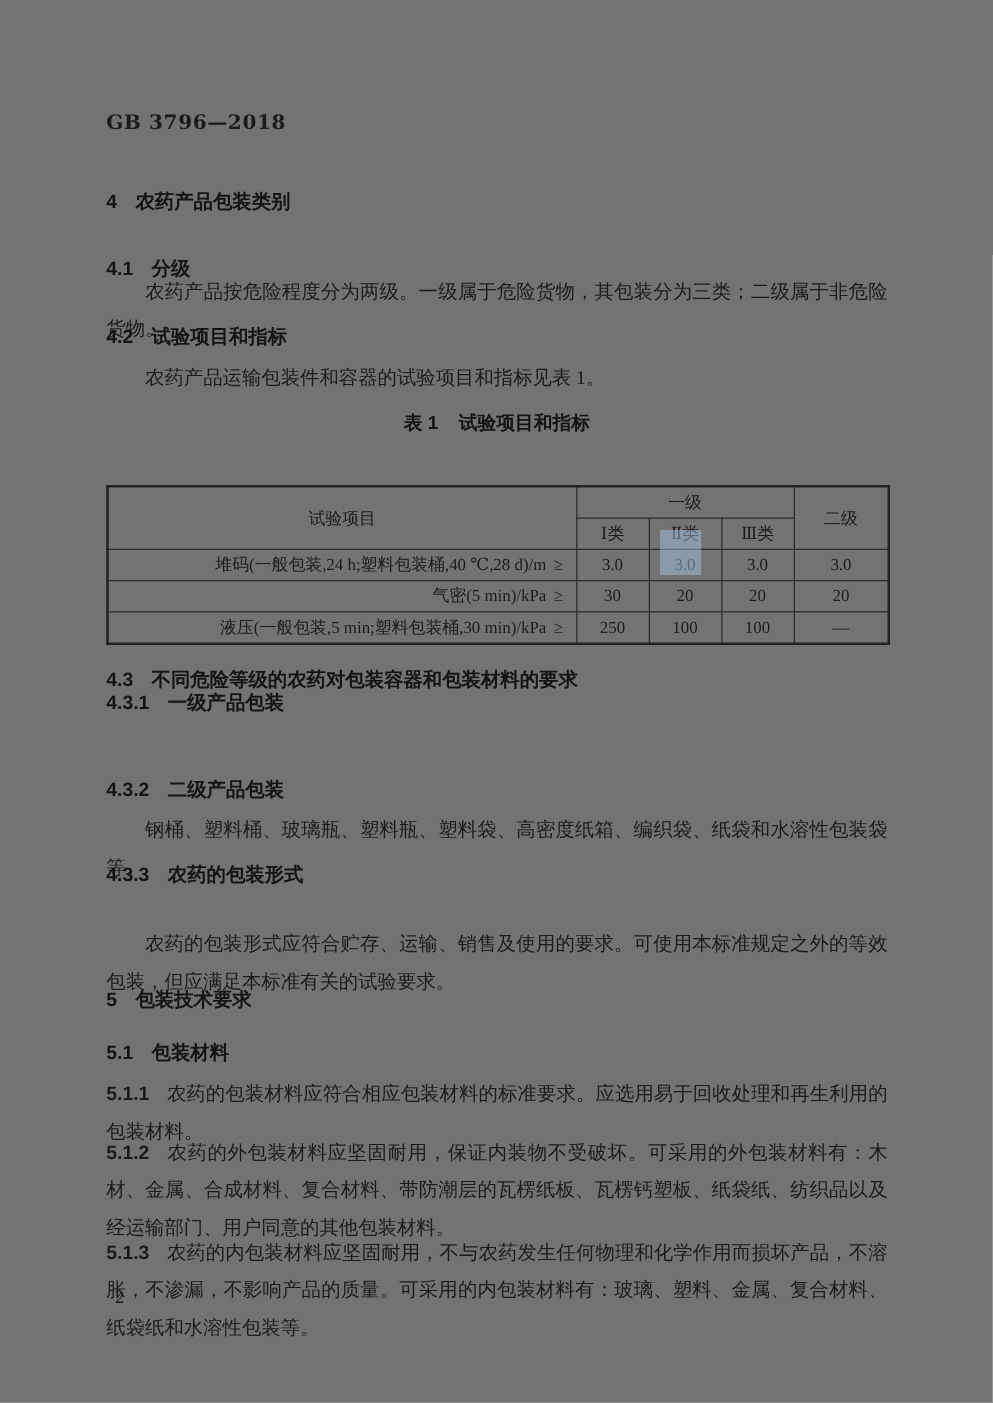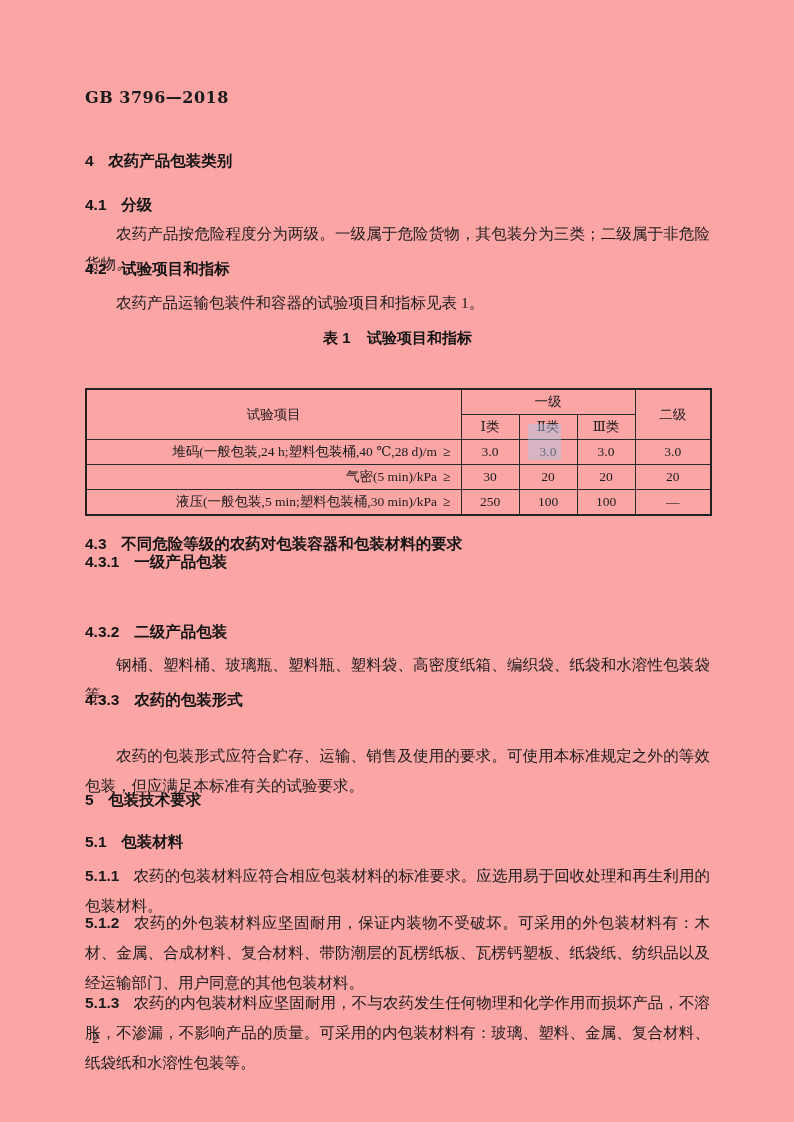--- a/index.html
+++ b/index.html
@@ -2,21 +2,21 @@
 <html lang="zh"><head>
 <meta charset="utf-8">
 <style>
   html,body{margin:0;padding:0;}
   body{
     width:794px;height:1122px;background:#ffffff;
     font-family:"Liberation Serif","DejaVu Serif",serif;
     color:#1b1b1b;
     -webkit-font-smoothing:antialiased;
   }
-  .page{position:relative;width:794px;height:1122px;background:#fca5a5;overflow:hidden;}
+  .page{position:relative;width:794px;height:1122px;background:#737373;overflow:hidden;}
   .blk{position:absolute;left:85px;width:625px;}
 
   .doc-code{
     top:88px;font-family:"DejaVu Serif","Liberation Serif",serif;
     font-weight:bold;font-size:16px;letter-spacing:0.5px;
   }
   .hx{
     font-family:"Liberation Sans","DejaVu Sans",sans-serif;
     font-weight:bold;font-size:15.5px;color:#141414;
     white-space:nowrap;
@@ -26,21 +26,21 @@
     font-size:15.5px;line-height:30px;text-align:justify;margin:0;
   }
   .indent{text-indent:2em;}
   .clause-num{
     font-family:"Liberation Sans","DejaVu Sans",sans-serif;
     font-weight:bold;margin-right:0.9em;
   }
 
   
   .pos-s4{top:151px;}
-  .pos-s41{top:195px;}
+  .pos-s41{top:205px;}
   .pos-p41{top:219px;}
   .pos-s42{top:259px;}
   .pos-p42{top:288px;}
   .pos-cap{top:329px;text-align:center;}
   .pos-table{top:364px;}
   .pos-s43{top:534px;}
   .pos-s431{top:552px;}
   .pos-p431{top:583px;}
   .pos-s432{top:622px;}
   .pos-p432{top:650px;}

